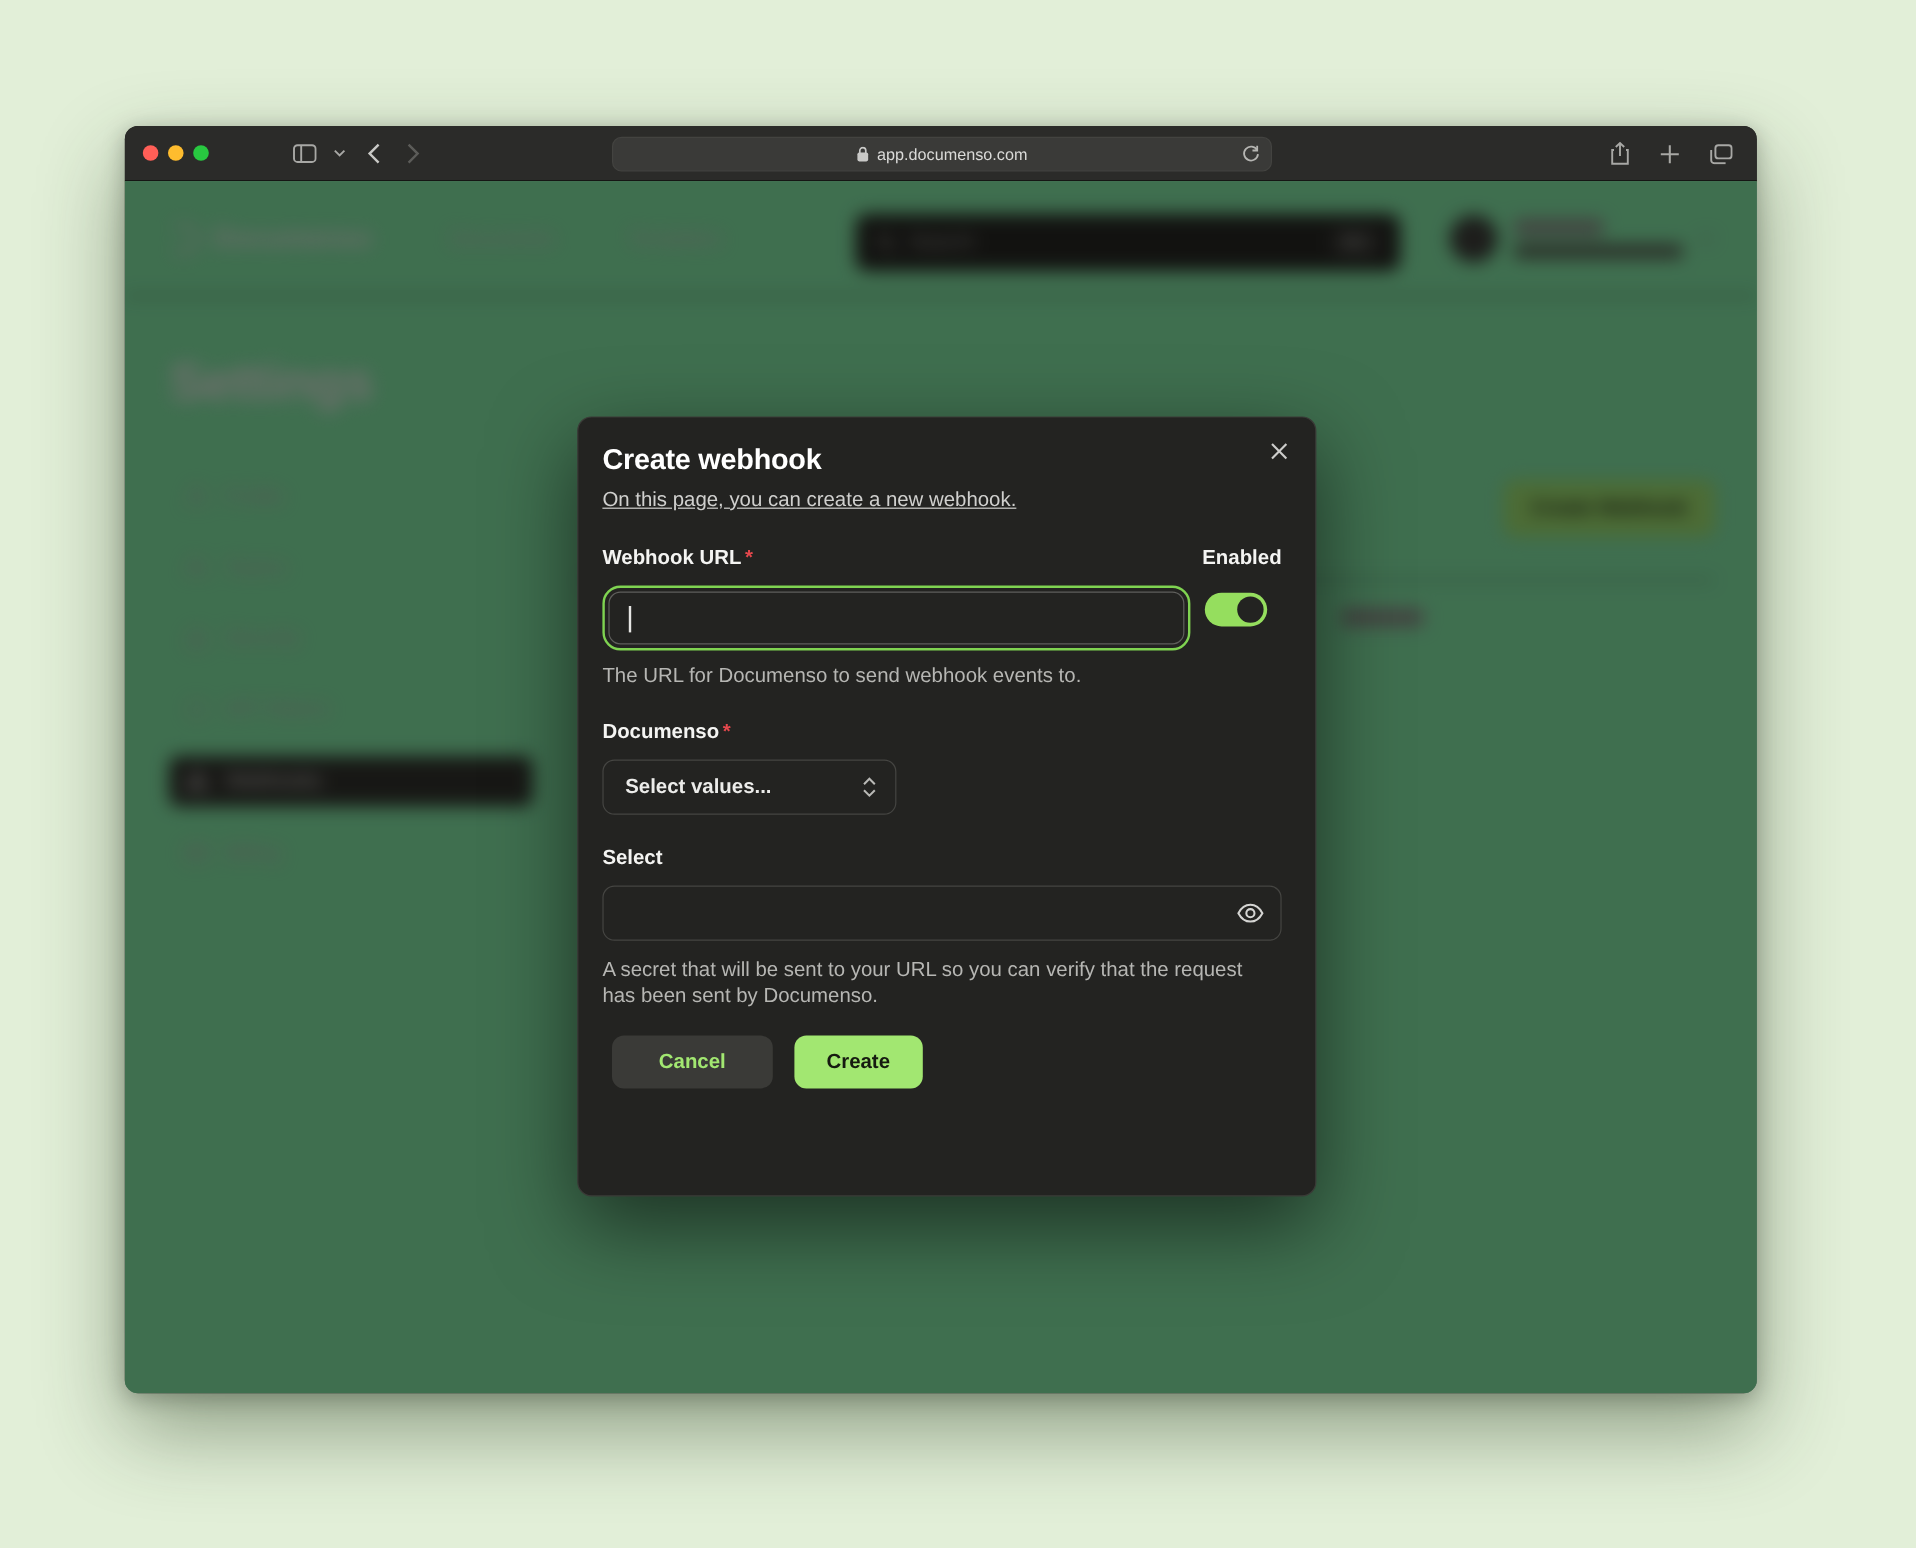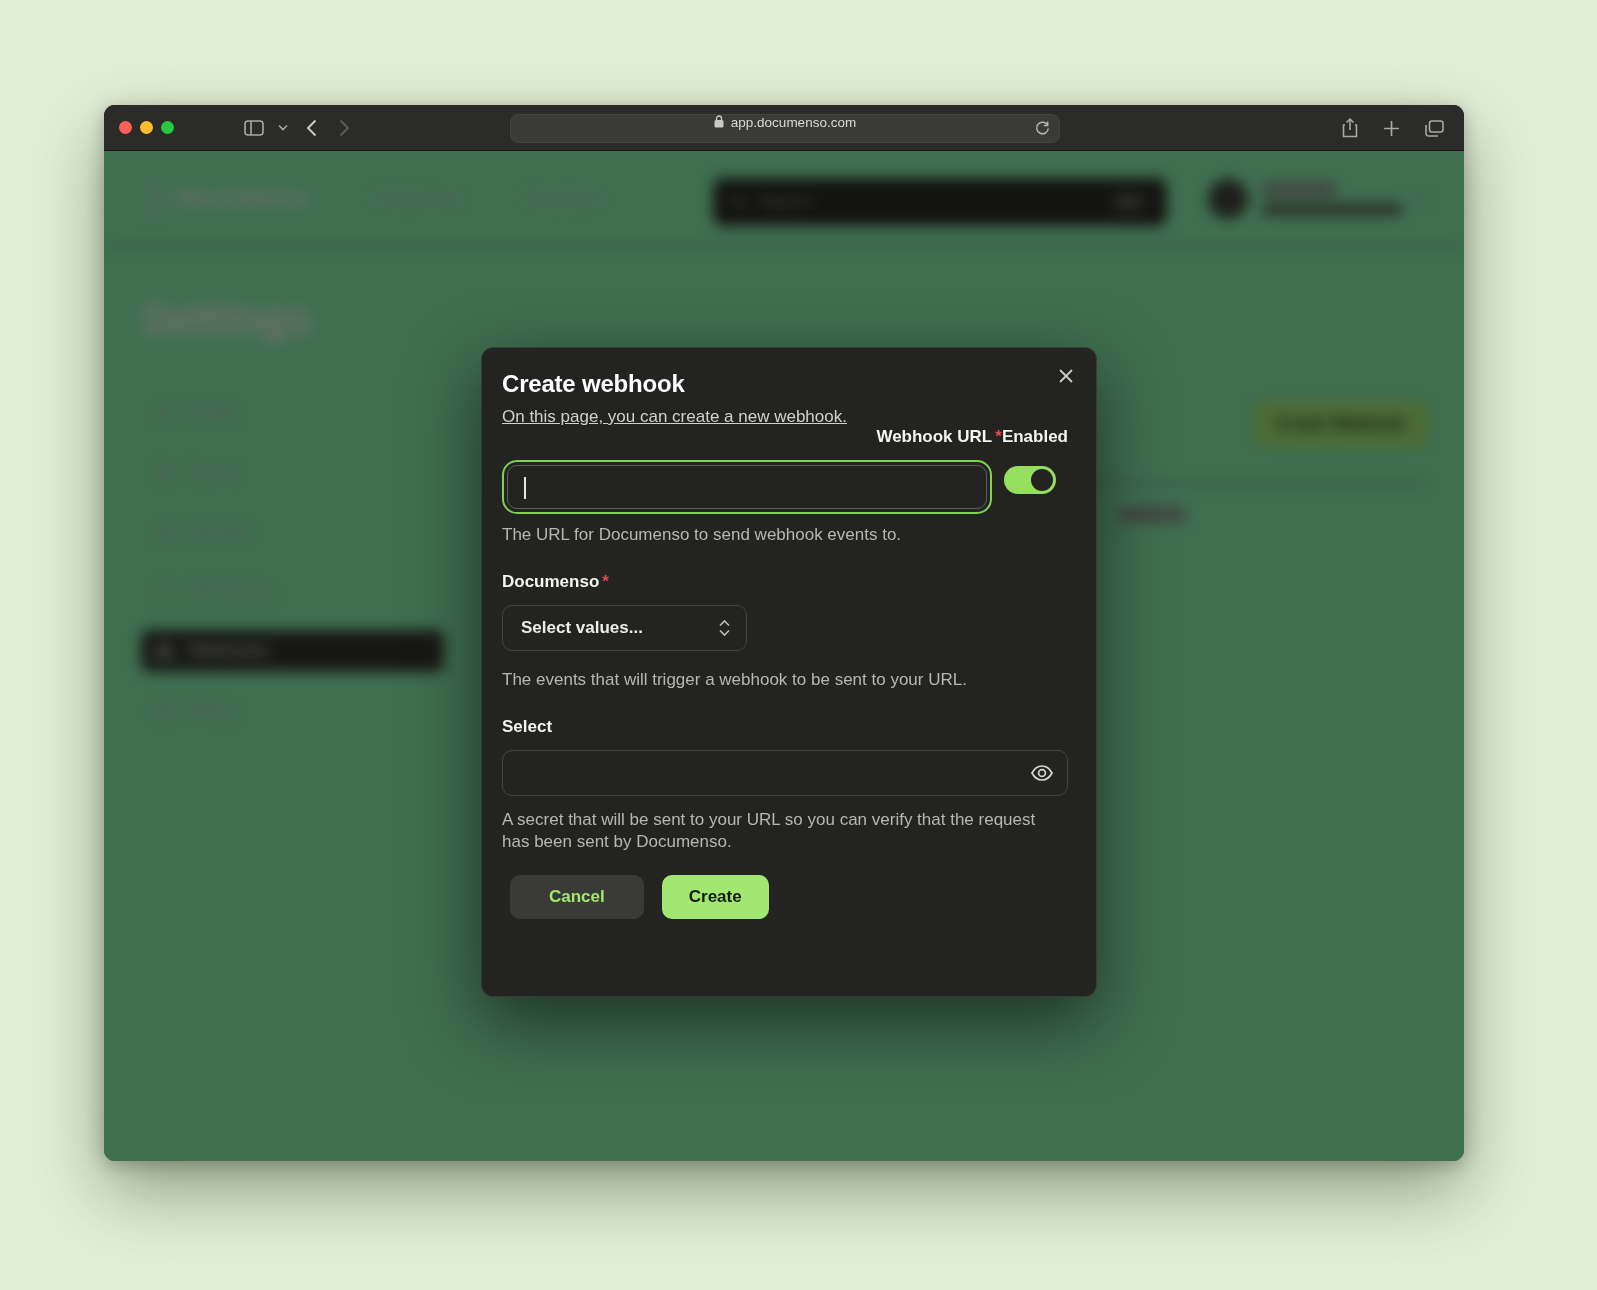--- a/index.html
+++ b/index.html
@@ -22,21 +22,21 @@
     display:flex; align-items:center;
   }
   .tl { width:13px; height:13px; border-radius:50%; margin-right:8px; }
   .tl-group { display:flex; margin-left:15px; }
   .tb-icon { color:#a8a8a5; display:flex; align-items:center; }
   .toolbar-left { display:flex; align-items:center; margin-left:62px; gap:14px; }
   .nav-arrows { display:flex; gap:22px; margin-left:18px; }
   .urlbar {
     position:absolute; left:406px; top:9px; width:550px; height:29px;
     background:#3a3a38; border:1px solid #434340; border-radius:8px;
-    display:flex; justify-content:center; gap:7px;
+    display:flex; align-items:center; justify-content:center; gap:7px;
     color:#dadad8; font-size:13.5px;
   }
   .urlbar .refresh { position:absolute; right:9px; top:5px; color:#b5b5b2; }
   .tb-right { position:absolute; right:20px; top:0; height:46px; display:flex; align-items:center; gap:25px; color:#b5b5b2; }
 
   
   .page { position:absolute; top:46px; left:0; right:0; bottom:0; background:#86efac; }
   .bg-content { position:absolute; inset:0; filter:blur(7px); }
   .dim { position:absolute; inset:0; background:rgba(5,5,3,0.55); }
 
@@ -84,21 +84,21 @@
     padding:22px 24px 24px 20px;
     box-shadow:0 24px 70px rgba(0,0,0,.55);
     color:#f2f2f0;
   }
   .modal-close { position:absolute; top:14px; right:16px; width:28px; height:28px; display:flex; align-items:center; justify-content:center; color:#cdcdcb; cursor:pointer; }
   .modal h2 { font-size:24px; font-weight:bold; color:#ffffff; letter-spacing:-0.2px; }
   .modal-desc { margin-top:9px; font-size:17px; color:#d0d0ce;text-decoration:underline; }
 
   .field-label { font-size:17px; font-weight:600; color:#f4f4f2; }
   .req { color:#e5484d; margin-left:3px; font-weight:600; }
-  .labels-row { display:flex; justify-content:flex-end; align-items:center; }
+  .labels-row { display:flex; justify-content:space-between; align-items:center; margin-top:28px; }
   .labels-row .field-label:last-child { margin-right:4px; }
 
   .url-row { display:flex; align-items:flex-start; margin-top:13px; }
   .url-input {
     width:480px; height:44px; margin-left:5px; margin-top:5px;
     background:transparent; border:1px solid #5f5f5c; border-radius:10px;
     outline:2px solid #7fd351; outline-offset:3px; position:relative;
   }
   .caret { position:absolute; left:16px; top:11px; width:2px; height:22px; background:#e6e6e4; }
   .toggle {
@@ -339,21 +339,20 @@
       <div class="select-box">
         <span>Select values...</span>
         <span style="display:flex;color:#b9b9b6">
           <svg width="13" height="18" viewBox="0 0 13 18" fill="none" stroke="currentColor" stroke-width="1.7">
             <polyline points="2,6.5 6.5,2 11,6.5"></polyline>
               <polyline points="2,11.5 6.5,16 11,11.5"></polyline>
           </svg>
         </span>
       </div>
 
-      <div class="helper helper-triggers">The events that will trigger a webhook to be sent to your URL.</div>
 
       <div class="field-label secret-label">Select</div>
 
       <div class="secret-input">
         <span style="display:flex;color:#d4d4d2">
           <svg width="24" height="20" viewBox="0 0 24 20" fill="none" stroke="currentColor" stroke-width="1.7">
             <path d="M2 10 C4.5 5.2 8 3 12 3 C16 3 19.5 5.2 22 10 C19.5 14.8 16 17 12 17 C8 17 4.5 14.8 2 10 Z"></path>
             <circle cx="12" cy="10" r="3.4"></circle>
           </svg>
         </span>

